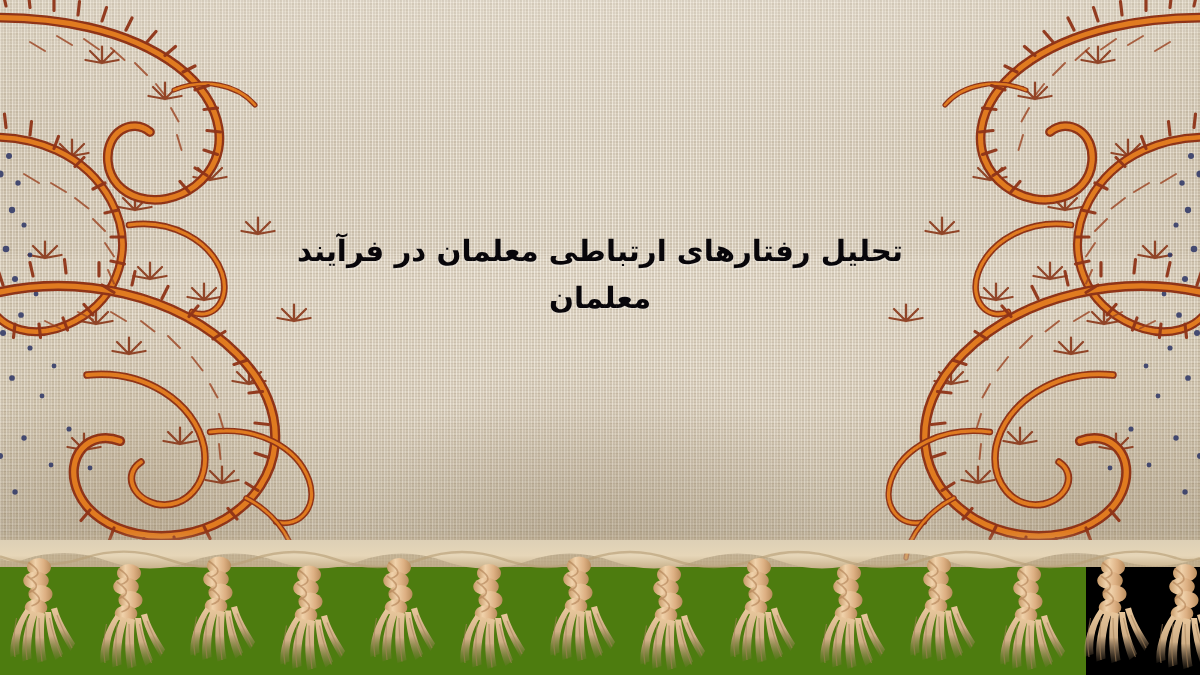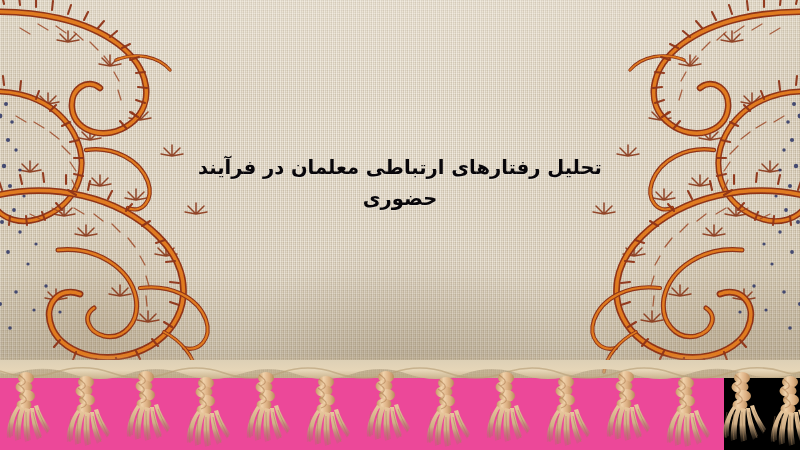--- a/index.html
+++ b/index.html
@@ -1,21 +1,21 @@
 <!DOCTYPE html>
 <html><head>
 <meta charset="utf-8">
 <style>
   * { margin:0; padding:0; box-sizing:border-box; }
   html,body { width:800px; height:450px; overflow:hidden; background:#000; }
 
   #stage {
     position:relative;
     width:724px; height:450px;
-    background:#ec4899;
+    background:#4d7c0f;
     font-family:"DejaVu Sans", sans-serif;
   }
 
   
   #fabric {
     position:absolute; left:0; top:0;
     width:800px; height:378px;
     overflow:hidden;
     background:
       radial-gradient(ellipse 620px 300px at 50% 32%, #eee6d7 0%, #e6dccb 48%, #ddd2bd 78%, #d3c7b0 100%);
@@ -306,21 +306,21 @@
                  M40 214 l10 5 M62 208 l10 5 M84 208 l10 6 M104 214 l9 7 M122 224 l8 8
                  M138 238 l7 9 M150 256 l5 9 M156 276 l3 10 M156 296 l1 10"></path>
       </g>
     </svg>
 
     <div id="hem"></div>
   </div>
 
   <div id="title">
     <span class="ln">تحلیل رفتارهای ارتباطی معلمان در فرآیند</span>
-    <span class="ln">حضوری</span>
+    <span class="ln">معلمان</span>
   </div>
 
   <svg id="fringe" viewBox="0 0 800 90">
     <defs>
       <linearGradient id="cord" x1="0" y1="0" x2="1" y2="0">
         <stop offset="0" stop-color="#c79a68"></stop>
         <stop offset=".35" stop-color="#f0d2ab"></stop>
         <stop offset=".7" stop-color="#ddb083"></stop>
         <stop offset="1" stop-color="#b98c5c"></stop>
       </linearGradient>

